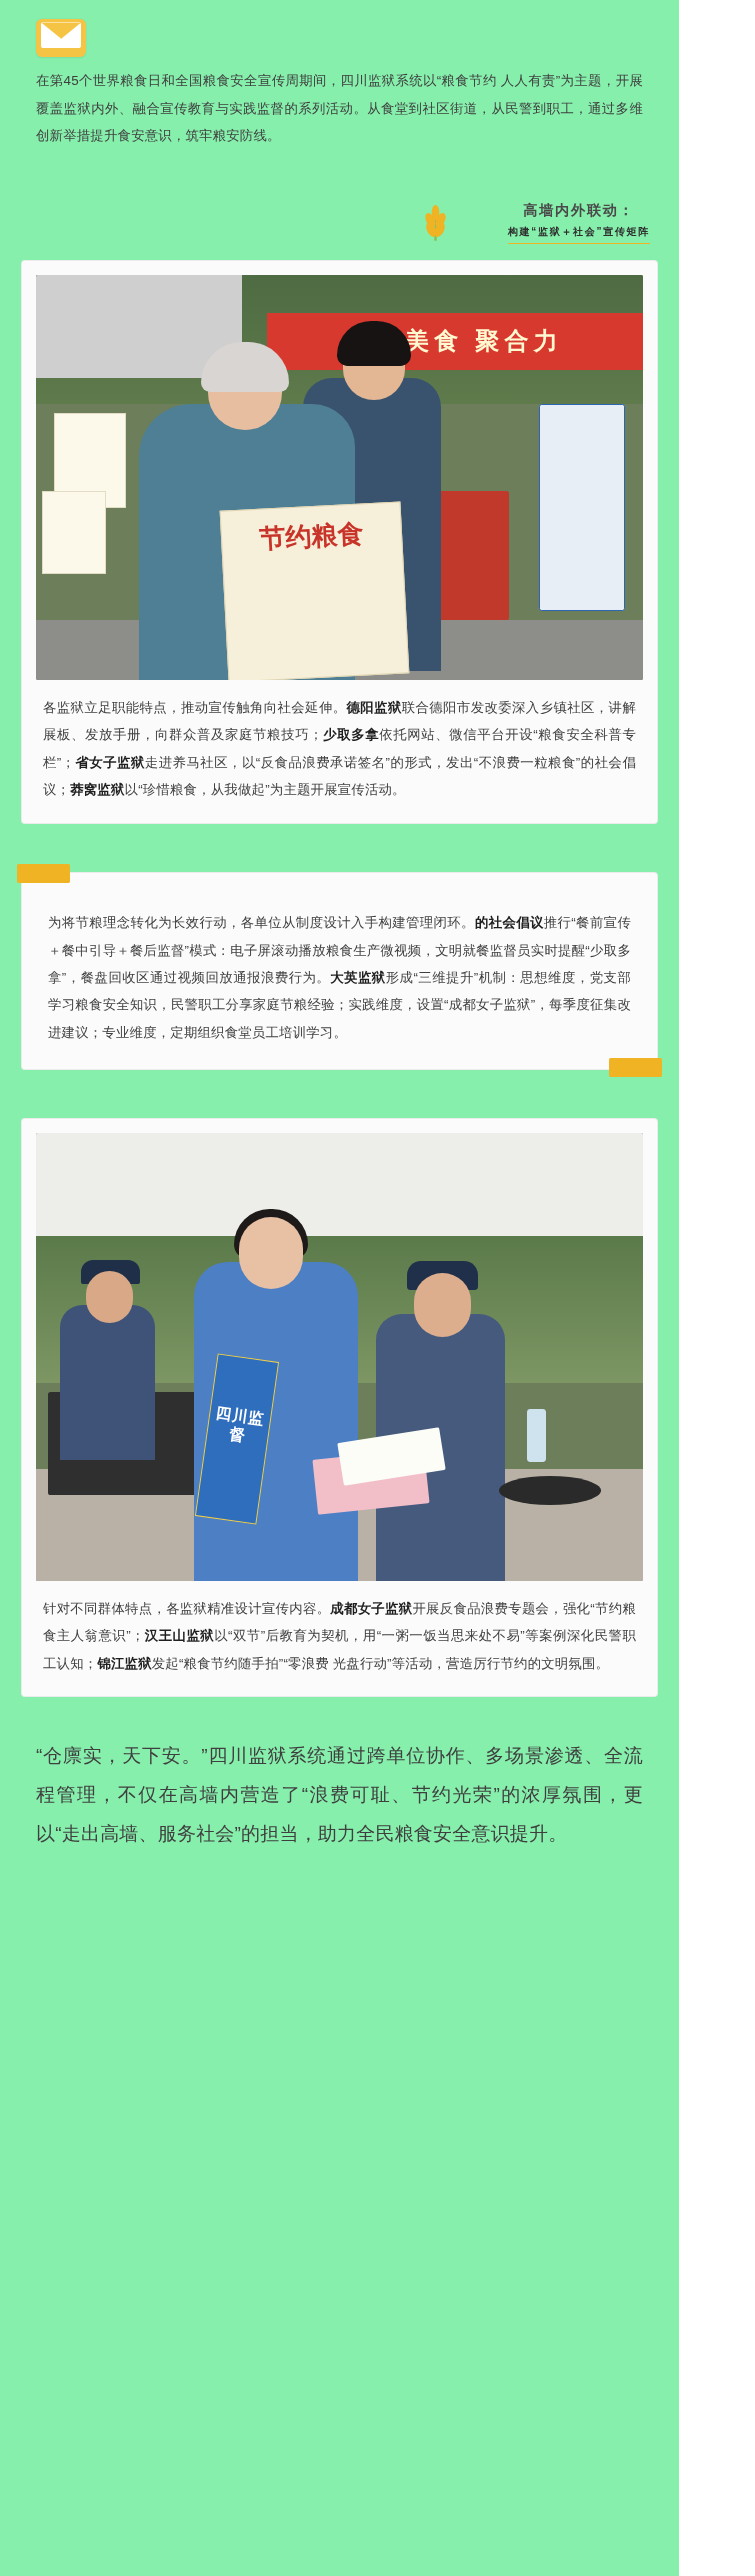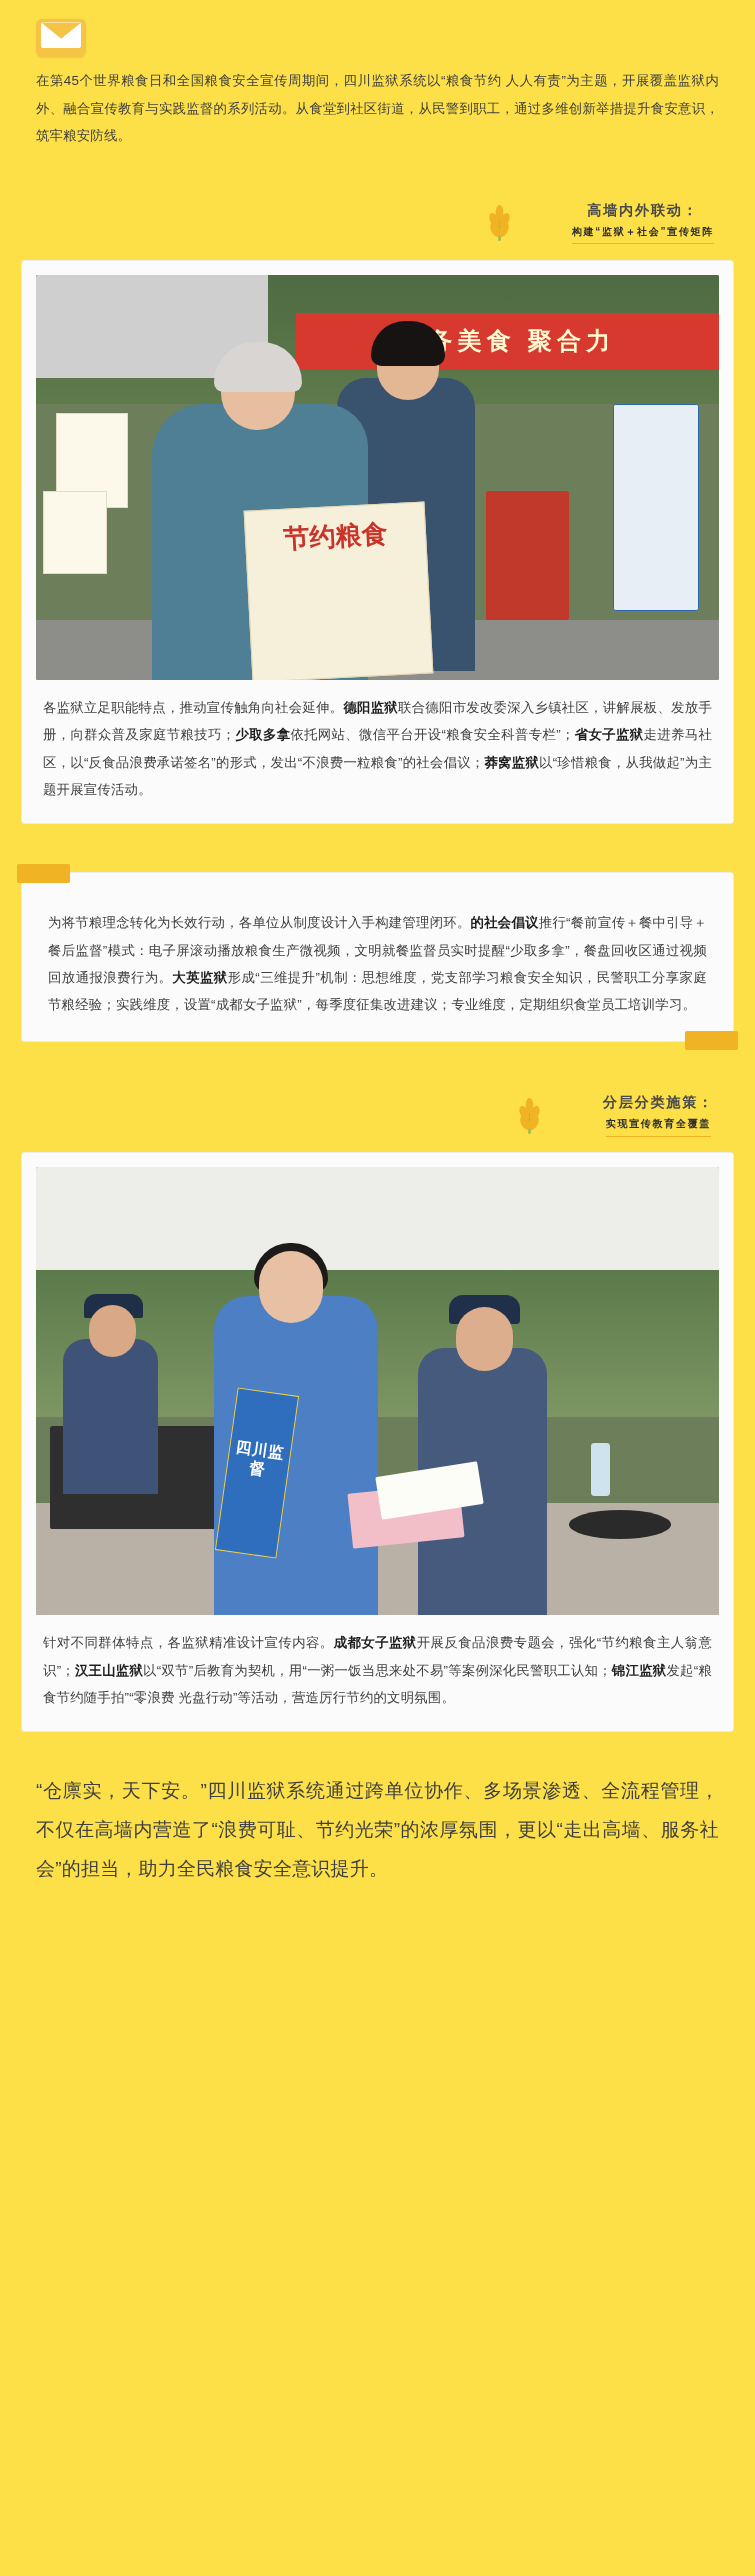--- a/index.html
+++ b/index.html
@@ -8,23 +8,23 @@
     padding: 0;
     background: #ffffff;
   }
   body {
     width: 755px;
     font-family: "Liberation Sans", sans-serif;
     color: #3a3a3a;
     -webkit-font-smoothing: antialiased;
   }
   .page {
-    width: 755px;
+    width: 679px;
     min-height: 2576px;
-    background: #fde047;
+    background: #86efac;
     padding: 0 0 34px 0;
     position: relative;
   }
 
   
   .top-icon-wrap {
     padding: 19px 0 5.2px 36px;
   }
   .envelope {
     width: 50px;
@@ -66,21 +66,21 @@
     letter-spacing: 0.2px;
   }
 
   
   .section {
     margin-top: 48px;
   }
   .sec-head {
     display: flex;
     align-items: flex-start;
-    padding: 0 41px 0 36px;
+    padding: 0 29px 0 36px;
     justify-content: flex-end;
     gap: 48px;
   }
   .wheat {
     flex: 0 0 auto;
     margin-right: 10.3px;
     margin-top: 5.2px;
   }
   .wheat svg { display: block; }
   .sec-titles {
@@ -478,36 +478,20 @@
   <div class="section">
 
     <div class="card text-only">
       <div class="tab-marker"></div>
       <div class="card-text"><span>为将节粮理念转化为长效行动，各单位从制度设计入手构建管理闭环。</span><span class="b">的社会倡议</span><span>推行“餐前宣传＋餐中引导＋餐后监督”模式：电子屏滚动播放粮食生产微视频，文明就餐监督员实时提醒“少取多拿”，餐盘回收区通过视频回放通报浪费行为。</span><span class="b">大英监狱</span><span>形成“三维提升”机制：思想维度，党支部学习粮食安全知识，民警职工分享家庭节粮经验；实践维度，设置“成都女子监狱”，每季度征集改进建议；专业维度，定期组织食堂员工培训学习。</span></div>
       <div class="tab-marker bottom"></div>
     </div>
   </div>
 
   <div class="section">
-    <div class="sec-head">
-      <div class="wheat">
-        <svg width="29" height="38" viewBox="0 0 34 44">
-          <path d="M17 44 L17 16" stroke="#8fbf5a" stroke-width="3" fill="none"></path>
-          <ellipse cx="11" cy="20" rx="5" ry="9" fill="#f0b323" transform="rotate(-25 11 20)"></ellipse>
-          <ellipse cx="23" cy="20" rx="5" ry="9" fill="#f0b323" transform="rotate(25 23 20)"></ellipse>
-          <ellipse cx="12" cy="31" rx="5" ry="9" fill="#f0b323" transform="rotate(-25 12 31)"></ellipse>
-          <ellipse cx="22" cy="31" rx="5" ry="9" fill="#f0b323" transform="rotate(25 22 31)"></ellipse>
-          <ellipse cx="17" cy="11" rx="4.5" ry="9" fill="#f0b323"></ellipse>
-        </svg>
-      </div>
-      <div class="sec-titles">
-        <div class="sec-line1">分层分类施策：</div>
-        <div class="sec-line2">实现宣传教育全覆盖</div>
-      </div>
-    </div>
 
     <div class="card">
       <div class="photo photo2">
         <div class="p2-top"></div>
         <div class="p2-green"></div>
         <div class="p2-floor"></div>
         <div class="p2-table"></div>
         <div class="p2-officer2">
           <div class="cap"></div>
           <div class="hd"></div>

